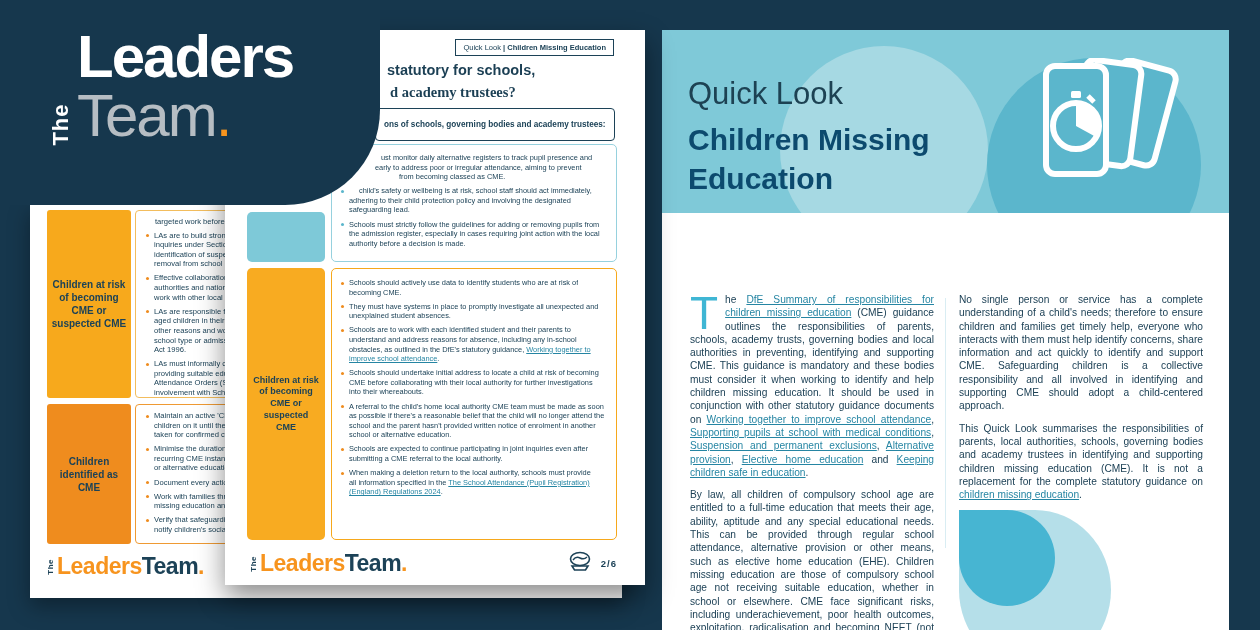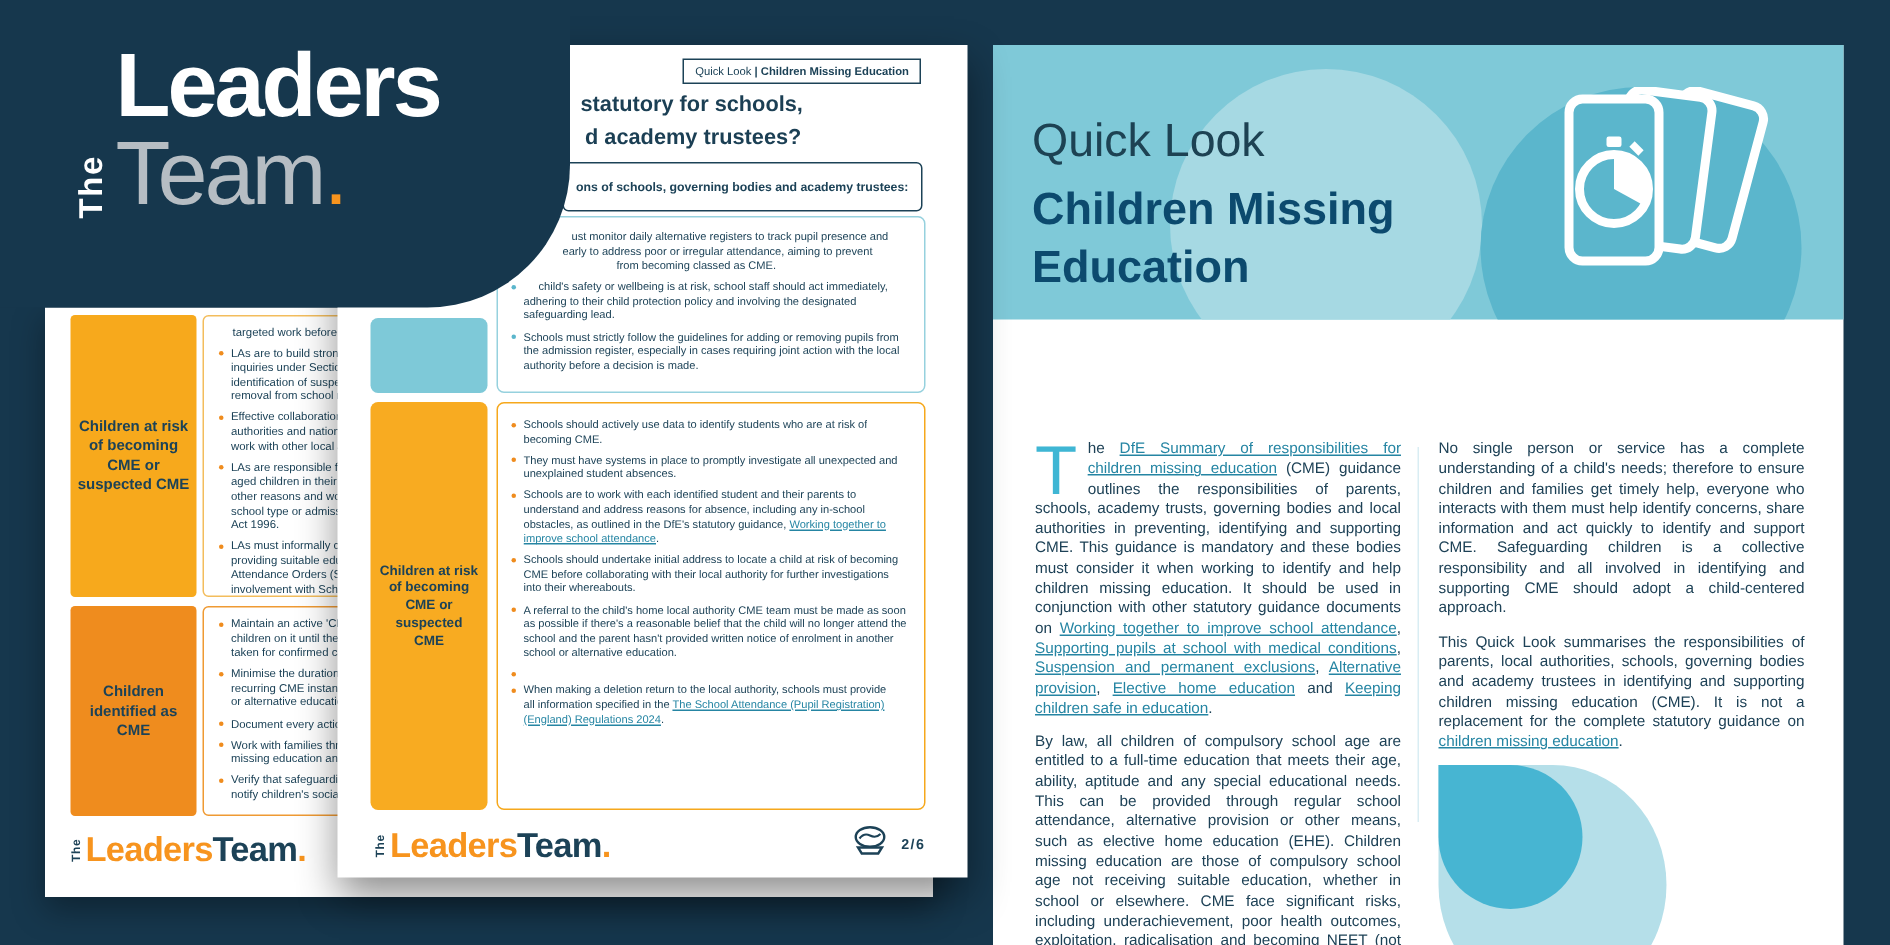--- a/index.html
+++ b/index.html
@@ -34,21 +34,21 @@
   .sdot{color:#f7941e;font-weight:bold;font-size:23px;}
   .bp-footer{position:absolute;left:17px;top:348px;}
 
   
   .front-page{position:absolute;left:225px;top:30px;width:420px;height:555px;background:#fff;
               z-index:2;box-shadow:0 12px 26px rgba(0,0,0,.45);}
   .fp-tab{position:absolute;right:31px;top:9px;border:1px solid #1c4257;padding:3px 7px 3px 7px;
           font-size:7.5px;color:#1c4257;background:#fff;}
   .fp-tab .bold{font-weight:bold;}
   .fp-heading{position:absolute;left:162px;top:30px;font-size:14.5px;font-weight:bold;color:#1b3f54;line-height:1.5;}
-  .fp-heading .h2{margin-left:3px;}
+  .fp-heading .h2{margin-left:3px;font-family:Liberation Serif, serif;}
   .fp-introbox{position:absolute;left:150px;top:78px;width:240px;height:33px;border:1px solid #1c4257;
                border-radius:4px;display:flex;align-items:center;padding:0 8px;font-size:8.2px;font-weight:bold;
                color:#1c4257;box-sizing:border-box;background:#fff;}
   .fp-s1label{position:absolute;left:22px;top:182px;width:78px;height:50px;background:#7ec9d8;border-radius:5px;}
   .fp-s1box{position:absolute;left:106px;top:114px;width:286px;height:118px;border:1px solid #96d1de;
             border-radius:5px;padding:8px 9px;box-sizing:border-box;font-size:7.4px;color:#1c4257;overflow:hidden;}
   .fp-s1box .dot{background:#5bb6cc;}
   .fp-s2label{position:absolute;left:22px;top:238px;width:78px;height:272px;background:#f8ab21;border-radius:5px;
               display:flex;align-items:center;justify-content:center;text-align:center;font-size:9px;
               font-weight:bold;color:#1c4257;padding:6px;box-sizing:border-box;line-height:1.3;}
@@ -199,21 +199,21 @@
     <div class="fp-introbox">
       <span>ons of schools, governing bodies and academy trustees:</span>
     </div>
     <div class="fp-s1label"></div>
     <div class="fp-s1box">
         <div class="bullet-row">
           <span class="dot"></span>
           <div class="blines">
             <div class="bline" style="margin-left: 32px;"><span>ust monitor daily alternative registers to track pupil presence and</span></div>
             <div class="bline" style="margin-left: 26px;"><span>early to address poor or irregular attendance, aiming to prevent</span></div>
-            <div class="bline" style="margin-left: 22px; padding-left: 40px;"><span>from becoming classed as CME.</span></div>
+            <div class="bline" style="margin-left: 10px; padding-left: 40px;"><span>from becoming classed as CME.</span></div>
           </div>
         </div>
         <div class="bullet-row">
           <span class="dot"></span>
           <div class="blines">
             <div class="bline" style="margin-left: 10px;"><span>child's safety or wellbeing is at risk, school staff should act immediately,</span></div>
             <div class="bline">adhering to their child protection policy and involving the designated</div>
             <div class="bline">safeguarding lead.</div>
           </div>
         </div>
@@ -263,20 +263,24 @@
           <span class="dot"></span>
           <div class="blines">
             <div class="bline">A referral to the child's home local authority CME team must be made as soon</div>
             <div class="bline">as possible if there's a reasonable belief that the child will no longer attend the</div>
             <div class="bline">school and the parent hasn't provided written notice of enrolment in another</div>
             <div class="bline">school or alternative education.</div>
           </div>
         </div>
         <div class="bullet-row">
           <span class="dot"></span>
+          <div class="blines">
+            <div class="bline">Schools are expected to continue participating in joint inquiries even after</div>
+            <div class="bline">submitting a CME referral to the local authority.</div>
+          </div>
         </div>
         <div class="bullet-row">
           <span class="dot"></span>
           <div class="blines">
             <div class="bline">When making a deletion return to the local authority, schools must provide</div>
             <div class="bline"><span>all information specified in the </span><span class="tlink">The School Attendance (Pupil Registration)</span></div>
             <div class="bline"><span class="tlink">(England) Regulations 2024</span><span>.</span></div>
           </div>
         </div>
       </div>

